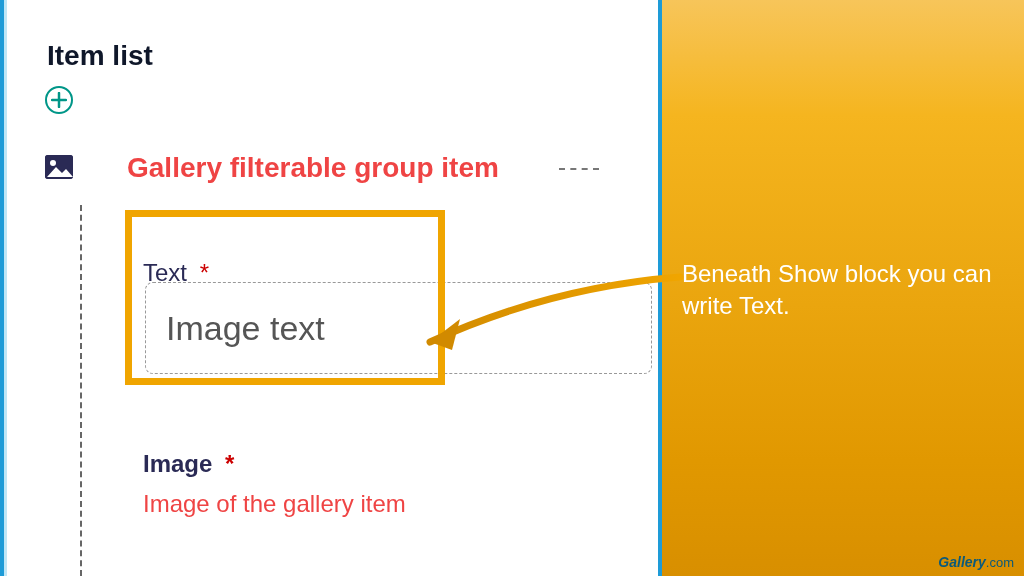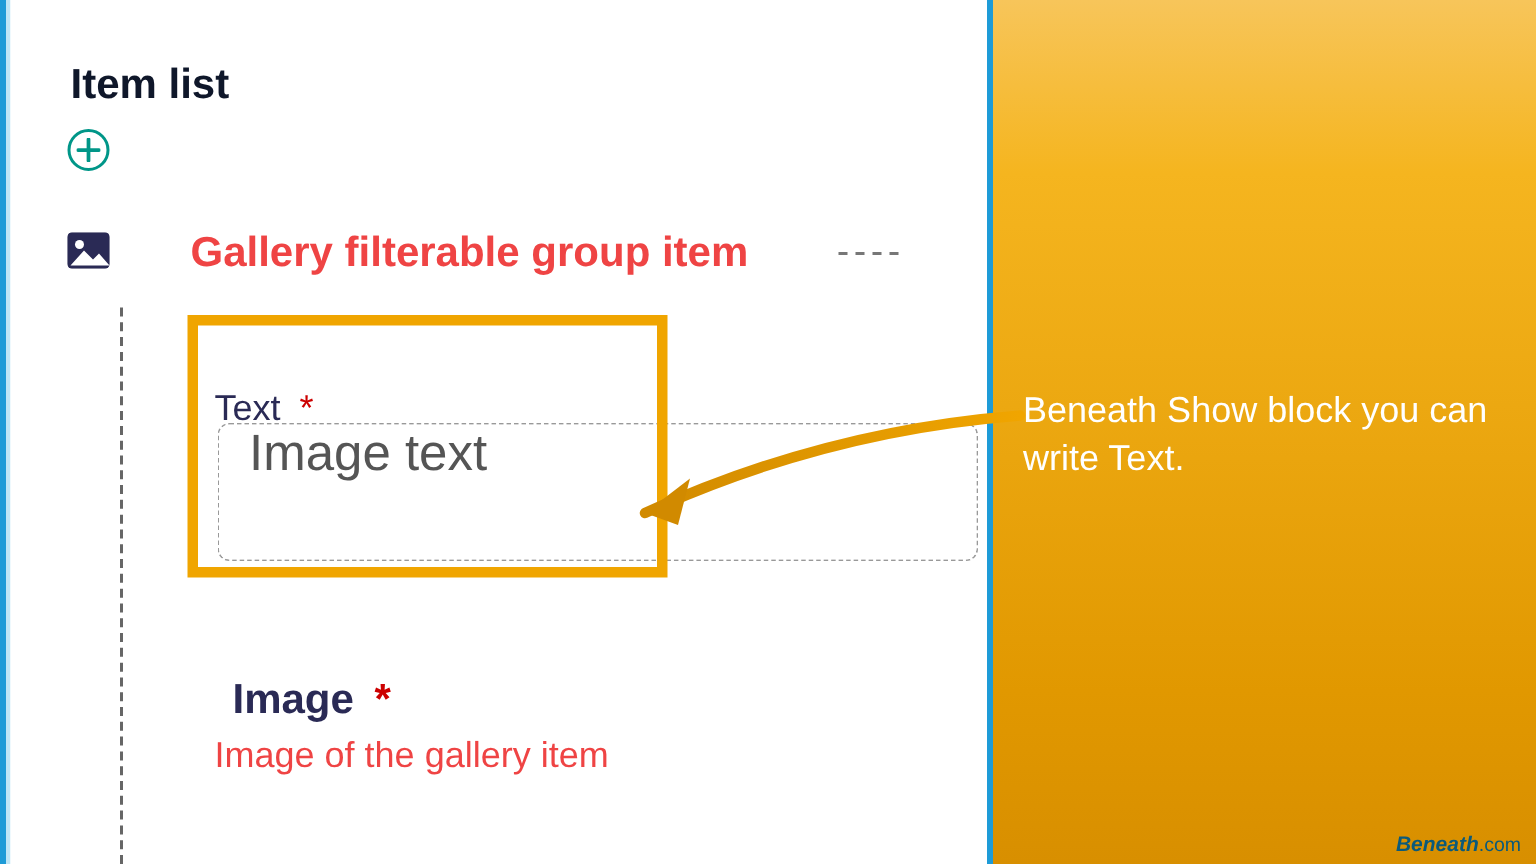--- a/index.html
+++ b/index.html
@@ -98,35 +98,35 @@
     position: absolute;
     left: 138px;
     top: 282px;
     width: 507px;
     height: 92px;
     border: 1px dashed #999;
     border-radius: 8px;
     background: #fff;
     z-index: 3;
     display: flex;
-    align-items: flex-start;
+    align-items: center;
     padding-left: 20px;
   }
   .text-input {
     font-size: 34px;
     color: #555;
     border: none;
     outline: none;
     background: transparent;
     width: 100%;
   }
   .image-label {
     position: absolute;
-    left: 148px; top: 450px;
-    font-size: 28px;
+    left: 136px; top: 450px;
+    font-size: 24px;
     color: #2a2a55;
     font-weight: 600;
   }
   .image-label .req { color: #c00; margin-left: 6px; }
   .image-desc {
     position: absolute;
     left: 136px; top: 490px;
     font-size: 24px;
     color: #ef4444;
     font-weight: 400;
@@ -228,16 +228,16 @@
       <linearGradient id="arrGrad" x1="0" y1="0" x2="1" y2="0">
         <stop offset="0%" stop-color="#d18a00"></stop>
         <stop offset="100%" stop-color="#f0a500"></stop>
       </linearGradient>
     </defs>
     <path d="M 290 25 Q 160 35 40 90" stroke="url(#arrGrad)" stroke-width="7" fill="none" stroke-linecap="round"></path>
     <polygon points="40,90 70,67 62,98" fill="#d18a00"></polygon>
   </svg>
 
   <div class="brand">
-    <span>Beneath</span><span class="dom">.com</span>
+    <span>Gallery</span><span class="dom">.com</span>
   </div>
 
 </div>
 
 </body></html>

